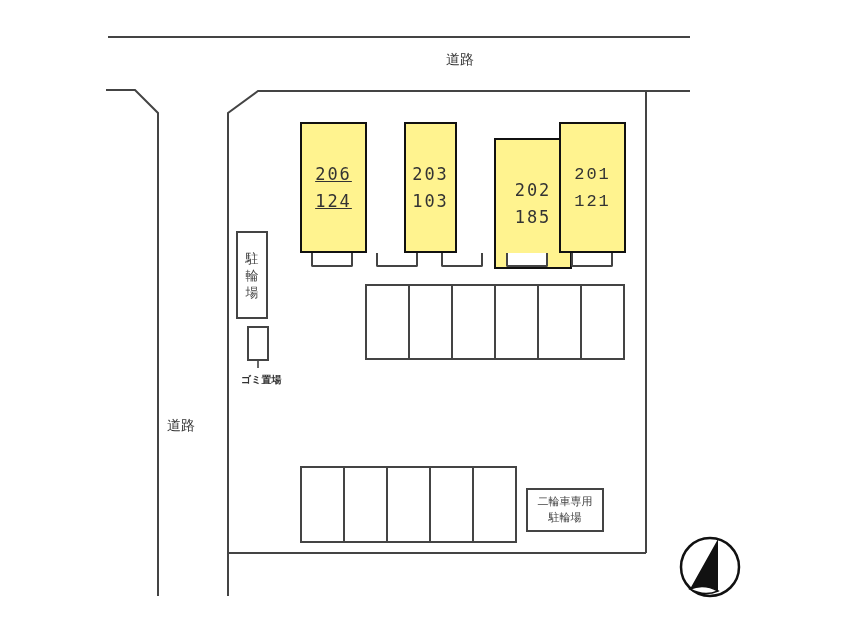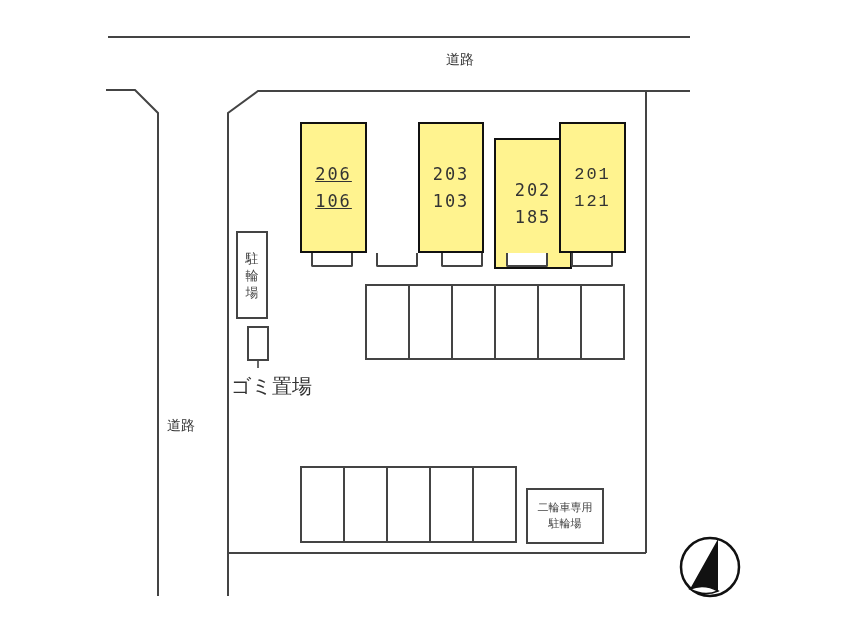--- a/index.html
+++ b/index.html
@@ -30,23 +30,23 @@
     <line x1="228" y1="553" x2="646" y2="553" stroke="#444" stroke-width="2"></line>
 
     <line x1="258" y1="340" x2="258" y2="368" stroke="#333" stroke-width="1.5"></line>
   </svg>
 
   <div class="label" style="left:446px; top:51px;">道路</div>
   <div class="label" style="left:167px; top:417px;">道路</div>
 
   <div class="unit" style="left:300px; top:122px; width:67px; height:131px;text-decoration:underline;">
     <span>206</span>
-    <span>106</span>
+    <span>124</span>
   </div>
-  <div class="unit" style="left:418px; top:122px; width:66px; height:131px;">
+  <div class="unit" style="left:404px; top:122px; width:53px; height:131px;">
     <span>203</span>
     <span>103</span>
   </div>
   <div class="unit" style="left:494px; top:138px; width:78px; height:131px;">
     <span>202</span>
     <span>185</span>
   </div>
   <div class="unit" style="left:559px; top:122px; width:67px; height:131px;font-family:Liberation Mono, monospace;">
     <span>201</span>
     <span>121</span>
@@ -71,23 +71,23 @@
   <div class="slot" style="left:429px; top:466px; width:45px; height:77px;"></div>
   <div class="slot" style="left:472px; top:466px; width:45px; height:77px;"></div>
 
   <div class="vbox" style="left:236px; top:231px; width:32px; height:88px;">
     <span>駐</span>
     <span>輪</span>
     <span>場</span>
   </div>
 
   <div class="slot" style="left:247px; top:326px; width:22px; height:35px;"></div>
-  <div class="label" style="left:231px; top:373px; font-size:20px;">ゴミ置場</div>
+  <div class="label" style="left:241px; top:373px; font-size:10px;font-weight:bold;">ゴミ置場</div>
 
-  <div class="bike" style="left:526px; top:488px; width:78px; height:56px;">
+  <div class="bike" style="left:526px; top:488px; width:78px; height:44px;">
     <span>二輪車専用</span>
     <span>駐輪場</span>
   </div>
 
   <svg style="position:absolute; left:678px; top:535px;" width="64" height="64">
     <circle cx="32" cy="32" r="29" fill="#fff" stroke="#111" stroke-width="2.5"></circle>
     <path d="M40 4 L40 56 Q30 50 12 54 Z" fill="#111"></path>
     <path d="M12 54 Q26 48 40 56 Q26 62 12 54 Z" fill="#fff" stroke="#111" stroke-width="1.5"></path>
   </svg>
 

